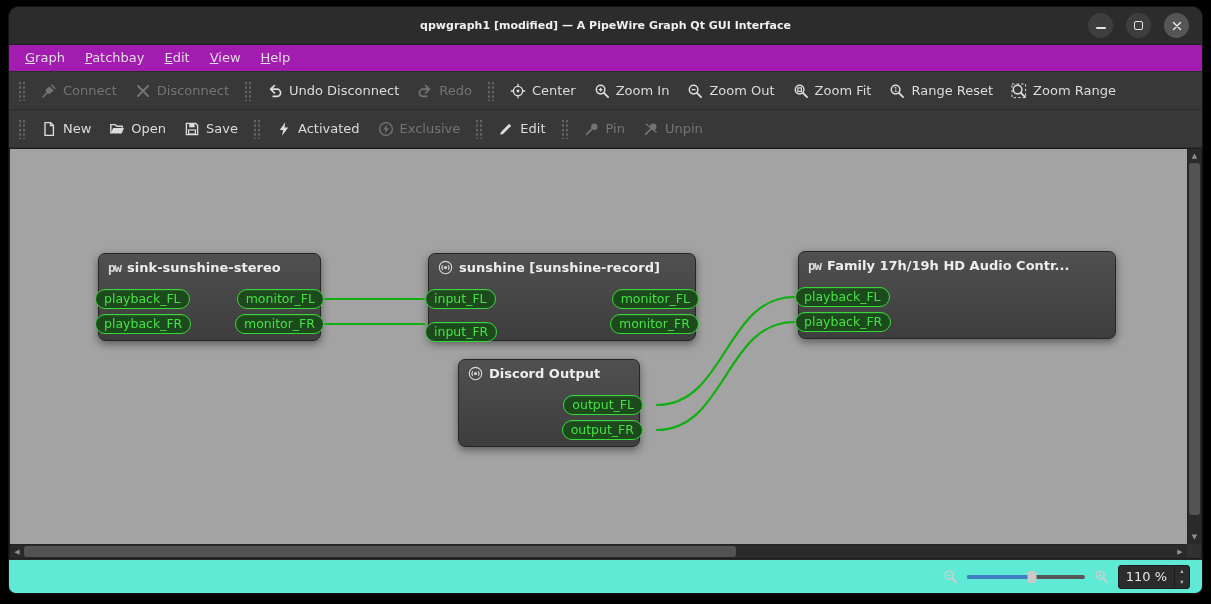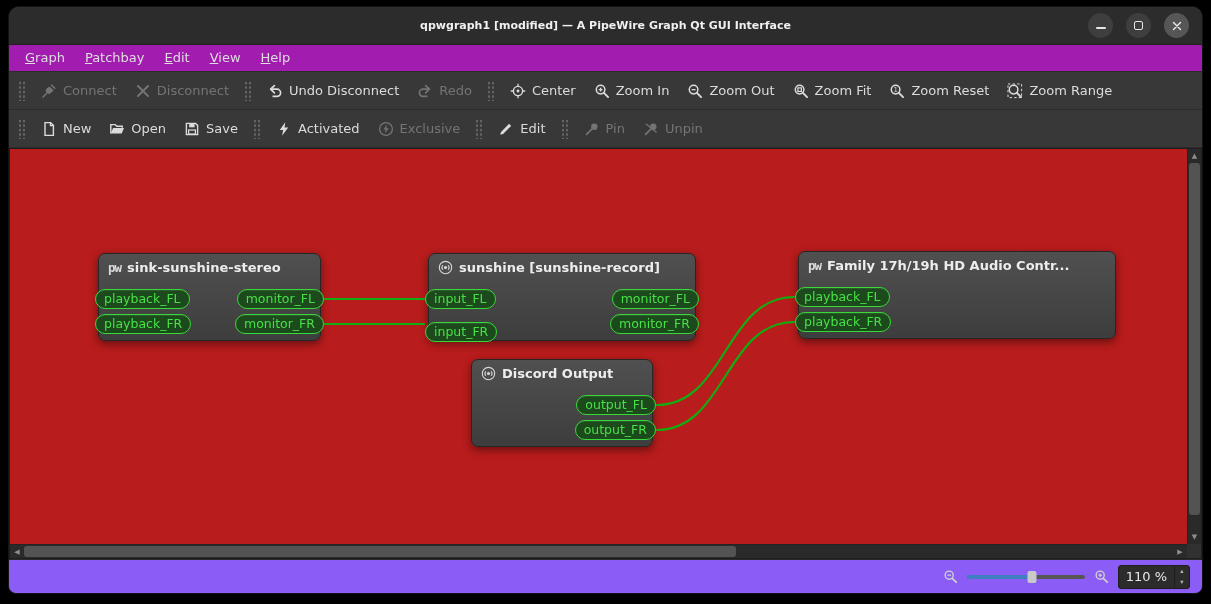--- a/index.html
+++ b/index.html
@@ -43,21 +43,21 @@
   .tb-btn{ display:flex; align-items:flex-start; gap:6px; padding:5px 8px; border-radius:4px;
     color:#dcdcdc; font-size:13px; white-space:nowrap; }
   .tb-btn.disabled{ color:#747474; }
   .tb-icon{ display:flex; width:16px; height:16px; align-items:center; justify-content:center; }
   .tb-btn.combo{ border:1px solid #585858; background:#313131; padding:3px 8px; margin:0 3px; }
   .caret{ width:0; height:0; border-left:3.5px solid transparent; border-right:3.5px solid transparent;
     border-top:4.5px solid #c6c6c6; margin-left:7px; }
   
   .canvas-wrap{ flex:1 1 auto; min-height:0; position:relative; background:#1e1e1e; }
   .viewport{ position:absolute; left:1px; top:1px; right:15px; bottom:15px;
-    background:#b91c1c; overflow:hidden; }
+    background:#a3a3a3; overflow:hidden; }
   .node{ position:absolute; background:linear-gradient(#505050,#3d3d3d);
     border:1px solid #262626; border-radius:7px; box-shadow:0 3px 9px rgba(0,0,0,.45); }
   .node-header{ display:flex; align-items:center; gap:6px; padding:6px 9px;
     color:#ededed; font-size:13px; font-weight:bold; white-space:nowrap; overflow:hidden; }
   .node-icon{ display:flex; align-items:center; color:#d8d8d8; }
   .pw-glyph{ font-family:"DejaVu Sans Mono","Liberation Mono",monospace;
     font-size:12.5px; font-weight:bold; letter-spacing:-1px; color:#dcdcdc; }
   .port{ position:absolute; height:20px; line-height:18px; padding:0 8px; font-size:12.5px;
     border:1px solid var(--port-border); border-radius:10px; background:var(--port-bg);
     color:var(--port-text); white-space:nowrap;
@@ -76,21 +76,21 @@
   .vscroll .up{ top:0; left:0; right:0; height:14px; }
   .vscroll .down{ bottom:0; left:0; right:0; height:14px; }
   .hscroll .left{ left:0; top:0; bottom:0; width:14px; }
   .hscroll .right{ right:0; top:0; bottom:0; width:14px; }
   .vtrack{ position:absolute; top:14px; bottom:14px; left:1px; right:1px; }
   .htrack{ position:absolute; left:14px; right:14px; top:1px; bottom:1px; }
   .thumb{ position:absolute; background:#535353; border-radius:3px; }
   #vthumb{ left:0; right:0; top:0; }
   #hthumb{ top:0; bottom:0; left:0; }
   
-  .statusbar{ flex:0 0 34px; background:#8b5cf6; border-top:1px solid #2a2a2a;
+  .statusbar{ flex:0 0 34px; background:#5eead4; border-top:1px solid #2a2a2a;
     display:flex; align-items:center; justify-content:flex-end; gap:9px; padding:0 12px; }
   .sb-icon{ display:flex; color:#cfcfcf; }
   .sb-slider{ position:relative; width:118px; height:16px; }
   .sb-track{ position:absolute; left:0; right:0; top:6px; height:4px; background:#565656;
     border-radius:2px; overflow:hidden; }
   .sb-fill{ height:100%; background:var(--accent); }
   .sb-handle{ position:absolute; top:2px; width:9px; height:12px; background:#c9c9c9;
     border-radius:2px; transform:translateX(-50%); }
   .spinbox{ display:flex; align-items:stretch; background:#2c2c2c; border:1px solid #1e1e1e;
     border-radius:3px; height:24px; color:#e8e8e8; font-size:13px; overflow:hidden; }
@@ -210,21 +210,21 @@
         <span>Zoom Fit</span>
       </div>
       <div class="tb-btn">
         <span class="tb-icon">
           <svg viewBox="0 0 16 16" width="16" height="16" aria-hidden="true">
             <circle cx="6.6" cy="6.6" r="4.3" fill="none" stroke="currentColor" stroke-width="1.5"></circle>
             <line x1="9.9" y1="9.9" x2="14.1" y2="14.1" stroke="currentColor" stroke-width="1.9" stroke-linecap="round"></line>
             <text x="6.7" y="9.2" font-size="7" text-anchor="middle" fill="currentColor">1</text>
           </svg>
         </span>
-        <span>Zoom Reset</span>
+        <span>Range Reset</span>
       </div>
       <div class="tb-btn">
         <span class="tb-icon">
           <svg viewBox="0 0 16 16" width="16" height="16" aria-hidden="true">
             <rect x="1" y="1" width="13.6" height="13.6" fill="none" stroke="currentColor" stroke-width="1" stroke-dasharray="2.4 2.2"></rect>
             <circle cx="6.6" cy="6.6" r="4.3" fill="none" stroke="currentColor" stroke-width="1.5"></circle>
             <line x1="9.9" y1="9.9" x2="14.1" y2="14.1" stroke="currentColor" stroke-width="1.9" stroke-linecap="round"></line>
           </svg>
         </span>
         <span>Zoom Range</span>
@@ -342,21 +342,21 @@
         <div class="node" style="left: 788px; top: 102px; width: 318px; height: 88px;">
           <div class="node-header">
             <span class="node-icon">
               <span class="pw-glyph">pw</span>
             </span>
             <span class="node-title">Family 17h/19h HD Audio Contr...</span>
           </div>
           <div class="port in" style="top: 35px;">playback_FL</div>
           <div class="port in" style="top: 60px;">playback_FR</div>
         </div>
-        <div class="node" style="left: 461px; top: 210px; width: 182px; height: 88px;">
+        <div class="node" style="left: 448px; top: 210px; width: 182px; height: 88px;">
           <div class="node-header">
             <span class="node-icon">
               <svg viewBox="0 0 16 16" width="15" height="15" aria-hidden="true">
                 <circle cx="8" cy="8" r="6.6" fill="none" stroke="currentColor" stroke-width="1.2"></circle>
                 <circle cx="8" cy="8" r="1.7" fill="currentColor"></circle>
                 <path d="M5.2 5.6 a3.6 3.6 0 0 0 0 4.8 M10.8 5.6 a3.6 3.6 0 0 1 0 4.8" fill="none" stroke="currentColor" stroke-width="1.1"></path>
               </svg>
             </span>
             <span class="node-title">Discord Output</span>
           </div>

